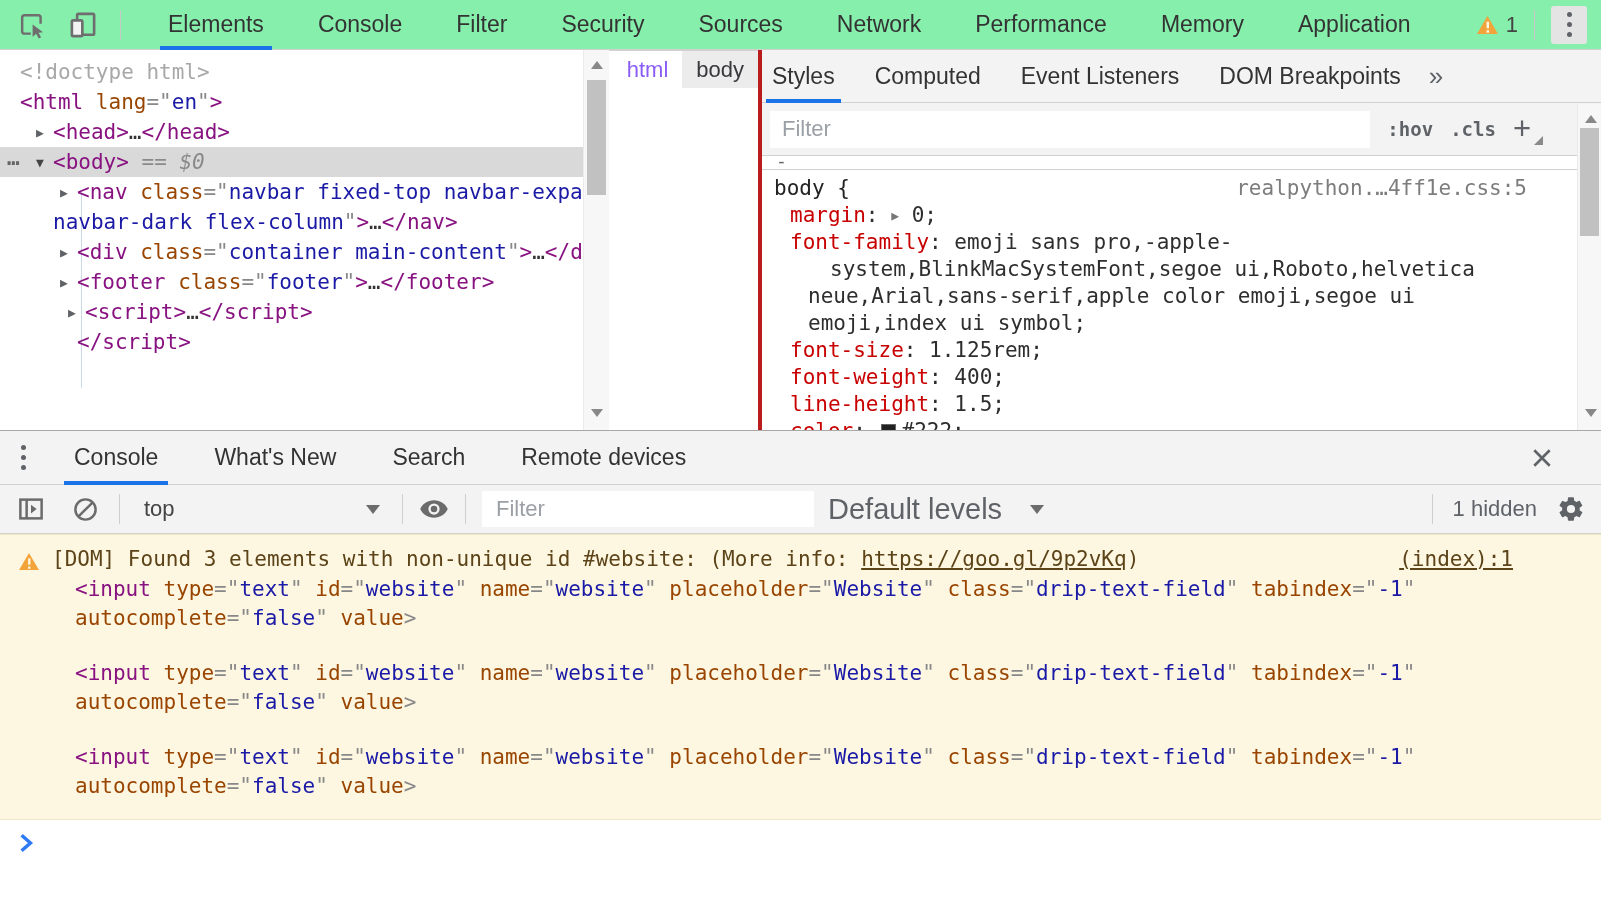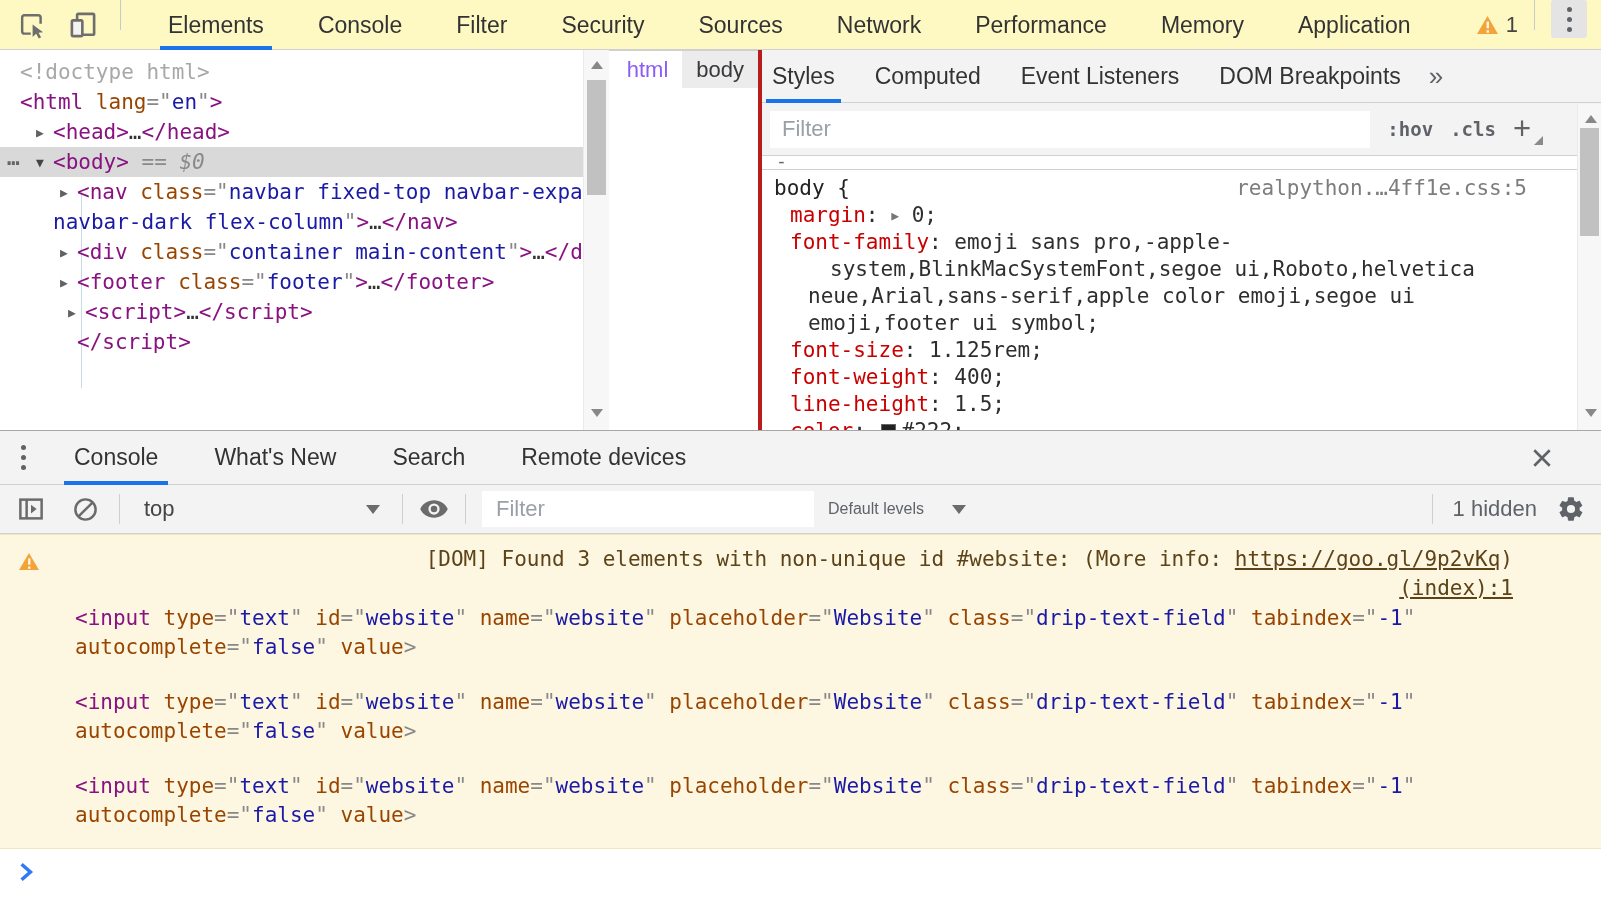--- a/index.html
+++ b/index.html
@@ -1,20 +1,20 @@
 <!DOCTYPE html>
 <html><head>
 <meta charset="utf-8">
 <style>
   * { box-sizing: border-box; margin: 0; padding: 0; }
   body { font-family: "Liberation Sans", sans-serif; background: #fff; }
   .devtools { width: 1601px; height: 898px; display: flex; flex-direction: column; overflow: hidden; background: #fff; color: #333; }
 
   
-  .main-tabbar { height: 50px; flex: 0 0 50px; display: flex; background: #fef9c3; border-bottom: 1px solid #d0d0d0; }
+  .main-tabbar { height: 50px; flex: 0 0 50px; display: flex; align-items: center; background: #86efac; border-bottom: 1px solid #d0d0d0; }
   .icon-btn { display: flex; align-items: center; justify-content: center; }
   .tb-divider { width: 1px; height: 30px; background: #c9c9c9; }
   .main-tabs { display: flex; height: 50px; margin-left: 20px; }
   .tab { height: 100%; display: flex; align-items: center; font-size: 23px; color: #333; position: relative; cursor: default; }
   .main-tab { padding: 0 8px; margin: 0 19px; }
   .tab.active::after { content: ''; position: absolute; left: 0; right: 0; bottom: 0; height: 4px; background: #1a73e8; }
   .warn-badge { display: flex; align-items: center; margin-left: auto; }
   .warn-badge span { font-size: 22px; color: #444; margin-left: 7px; }
   .kebab-btn { width: 36px; height: 38px; background: #e4e4e4; border-radius: 3px; margin: 0 14px 0 16px; display: flex; align-items: center; justify-content: center; }
   .kebab-dots { display: flex; flex-direction: column; gap: 5px; }
@@ -89,26 +89,26 @@
   .drawer-tab { padding: 0 10px; margin: 0 18px; height: 54px; }
   .close-btn { margin-left: auto; margin-right: 48px; display: flex; }
 
   .console-toolbar { height: 49px; flex: 0 0 49px; background: #f3f3f3; border-bottom: 1px solid #d0d0d0; display: flex; align-items: center; padding: 0 16px; }
   .ct-divider { width: 1px; height: 30px; background: #cfcfcf; }
   .context-select { width: 252px; display: flex; align-items: center; justify-content: space-between; margin: 0 14px 0 16px; padding: 0 8px; }
   .context-select span { font-size: 22px; color: #444; }
   .caret { width: 0; height: 0; border-left: 7px solid transparent; border-right: 7px solid transparent; border-top: 9px solid #6b6b6b; }
   .console-filter { width: 332px; height: 36px; border: none; outline: none; background: #fff; font-size: 22px; font-family: "Liberation Sans", sans-serif; padding: 0 14px; color: #333; margin-left: 16px; }
   .console-filter::placeholder { color: #9aa0a6; }
-  .levels { display: flex; align-items: center; gap: 28px; margin-left: 14px; font-size: 16px; color: #5f6368; }
+  .levels { display: flex; align-items: center; gap: 28px; margin-left: 14px; font-size: 29px; color: #5f6368; }
   .hidden-label { font-size: 22px; color: #5f6368; margin: 0 20px; }
 
   .console-body { flex: 1; background: #fff; font-family: "DejaVu Sans Mono", monospace; font-size: 21px; overflow: hidden; }
   .warning-block { background: #fdf7e2; border-top: 1px solid #efe7c3; border-bottom: 1px solid #efe7c3; padding: 8px 0 18px; }
-  .c-msg-row { position: relative; display: flex; align-items: flex-end; padding: 2px 88px 0 52px; line-height: 29px; flex-direction: column; }
+  .c-msg-row { position: relative; display: flex; align-items: flex-end; padding: 2px 88px 0 52px; line-height: 29px; }
   .c-msg-icon { position: absolute; left: 18px; top: 7px; }
   .c-msg-text { flex: 1; white-space: pre; }
   .c-src-link { color: #5c4318; text-decoration: underline; white-space: nowrap; }
   .c-block { margin-top: 26px; padding: 0 20px 0 75px; line-height: 29px; }
   .c-block:first-of-type { margin-top: 1px; }
   .c-line { white-space: pre; }
   .console-prompt { display: flex; padding: 12px 0 0 18px; }
 </style>
 </head>
 <body>
@@ -206,21 +206,21 @@
         <div class="css-rule">
           <div class="css-selector-line">
             <span class="tk-sel">body {</span>
             <span class="css-source-link">realpython.…4ff1e.css:5</span>
           </div>
           <div id="css-lines">
               <div class="css-line" style="padding-left: 28px;"><span class="tk-prop">margin</span><span class="tk-plain">: </span><span class="tk-exp">▶</span><span class="tk-plain"> 0;</span></div>
               <div class="css-line" style="padding-left: 28px;"><span class="tk-prop">font-family</span><span class="tk-plain">: emoji sans pro,-apple-</span></div>
               <div class="css-line" style="padding-left: 68px;"><span class="tk-plain">system,BlinkMacSystemFont,segoe ui,Roboto,helvetica</span></div>
               <div class="css-line" style="padding-left: 46px;"><span class="tk-plain">neue,Arial,sans-serif,apple color emoji,segoe ui</span></div>
-              <div class="css-line" style="padding-left: 46px;"><span class="tk-plain">emoji,footer ui symbol;</span></div>
+              <div class="css-line" style="padding-left: 46px;"><span class="tk-plain">emoji,index ui symbol;</span></div>
               <div class="css-line" style="padding-left: 28px;"><span class="tk-prop">font-size</span><span class="tk-plain">: 1.125rem;</span></div>
               <div class="css-line" style="padding-left: 28px;"><span class="tk-prop">font-weight</span><span class="tk-plain">: 400;</span></div>
               <div class="css-line" style="padding-left: 28px;"><span class="tk-prop">line-height</span><span class="tk-plain">: 1.5;</span></div>
               <div class="css-line" style="padding-left: 28px;"><span class="tk-prop">color</span><span class="tk-plain">: </span><span class="swatch" style="background: rgb(34, 34, 34);"></span><span class="tk-plain">#222;</span></div>
             </div>
         </div>
       </div>
       <div class="scrollbar styles-sb">
         <div class="sb-up"></div>
         <div class="sb-thumb"></div>

